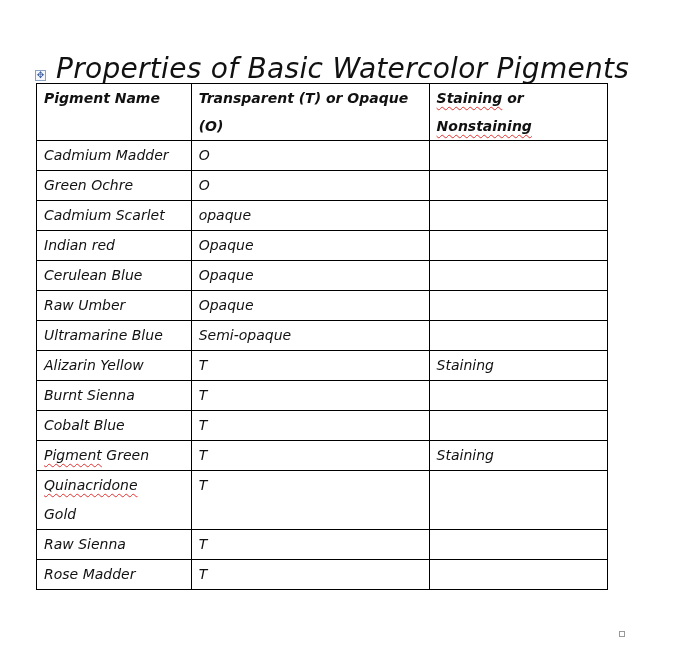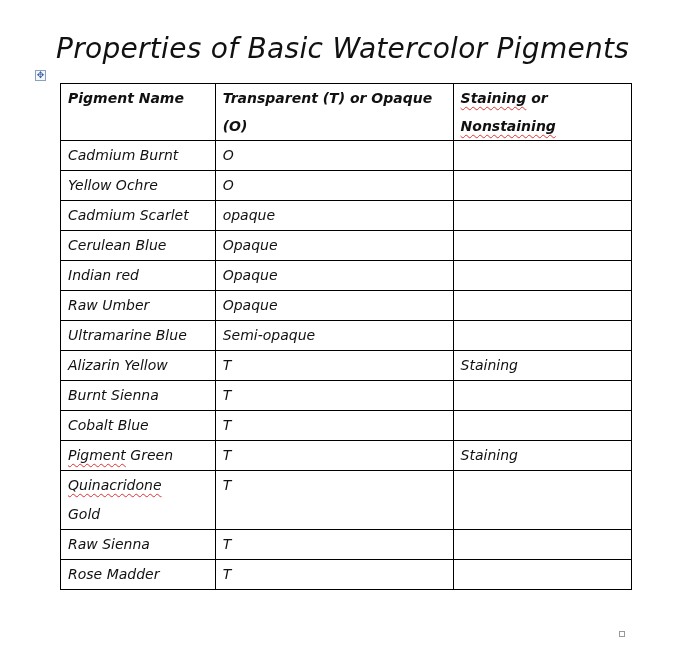--- a/index.html
+++ b/index.html
@@ -1,26 +1,26 @@
 <!DOCTYPE html>
 <html><head>
 <meta charset="utf-8">
 <style>
   html, body { margin: 0; padding: 0; background: #ffffff; }
   body { width: 675px; height: 671px; position: relative; overflow: hidden;
          font-family: "DejaVu Sans", sans-serif; color: #111; }
-  .title { position: absolute; left: 56px; top: 32px; font-size: 28px;
+  .title { position: absolute; left: 56px; top: 52px; font-size: 28px;
            font-style: italic; font-family: "DejaVu Sans", sans-serif; letter-spacing: 0.3px;
            font-weight: normal; white-space: nowrap; }
   .move-handle { position: absolute; left: 35px; top: 70px; width: 11px; height: 11px;
                  border: 1px solid #8aa0c0; background: #f4f7fb; box-sizing: border-box;
                  font-size: 9px; line-height: 9px; text-align: center; color: #4060a0; }
   .resize-handle { position: absolute; left: 619px; top: 631px; width: 6px; height: 6px;
                    border: 1px solid #999; background: #fff; box-sizing: border-box; }
-  table { position: absolute; left: 60px; top: 83px; border-collapse: collapse;
+  table { position: absolute; left: 36px; top: 83px; border-collapse: collapse;
           width: 572px; table-layout: fixed; }
   td, th { border: 1px solid #000; padding: 0 7px; vertical-align: top;
            font-size: 14px; line-height: 29px; text-align: left; font-style: italic;
            font-weight: normal; white-space: nowrap; overflow: hidden; }
   th { font-weight: bold; line-height: 28px; white-space: normal; }
   .c1 { width: 143px; } .c2 { width: 220px; } .c3 { width: 165px; }
   .wrap { white-space: normal; }
   .squiggle { text-decoration: underline wavy #e03030; text-decoration-thickness: 1px;
               text-underline-offset: 3px; }
 </style>
@@ -38,41 +38,41 @@
     </colgroup>
   <thead>
     <tr>
       <th>Pigment Name</th>
       <th>Transparent (T) or Opaque (O)</th>
       <th><span class="squiggle">Staining</span> or <span class="squiggle">Nonstaining</span></th>
     </tr>
   </thead>
   <tbody id="tbody">
       <tr>
-        <td>Cadmium Burnt</td>
+        <td>Cadmium Madder</td>
         <td>O</td>
         <td></td>
       </tr>
       <tr>
-        <td>Yellow Ochre</td>
+        <td>Green Ochre</td>
         <td>O</td>
         <td></td>
       </tr>
       <tr>
         <td>Cadmium Scarlet</td>
         <td>opaque</td>
         <td></td>
       </tr>
       <tr>
-        <td>Cerulean Blue</td>
+        <td>Indian red</td>
         <td>Opaque</td>
         <td></td>
       </tr>
       <tr>
-        <td>Indian red</td>
+        <td>Cerulean Blue</td>
         <td>Opaque</td>
         <td></td>
       </tr>
       <tr>
         <td>Raw Umber</td>
         <td>Opaque</td>
         <td></td>
       </tr>
       <tr>
         <td>Ultramarine Blue</td>

